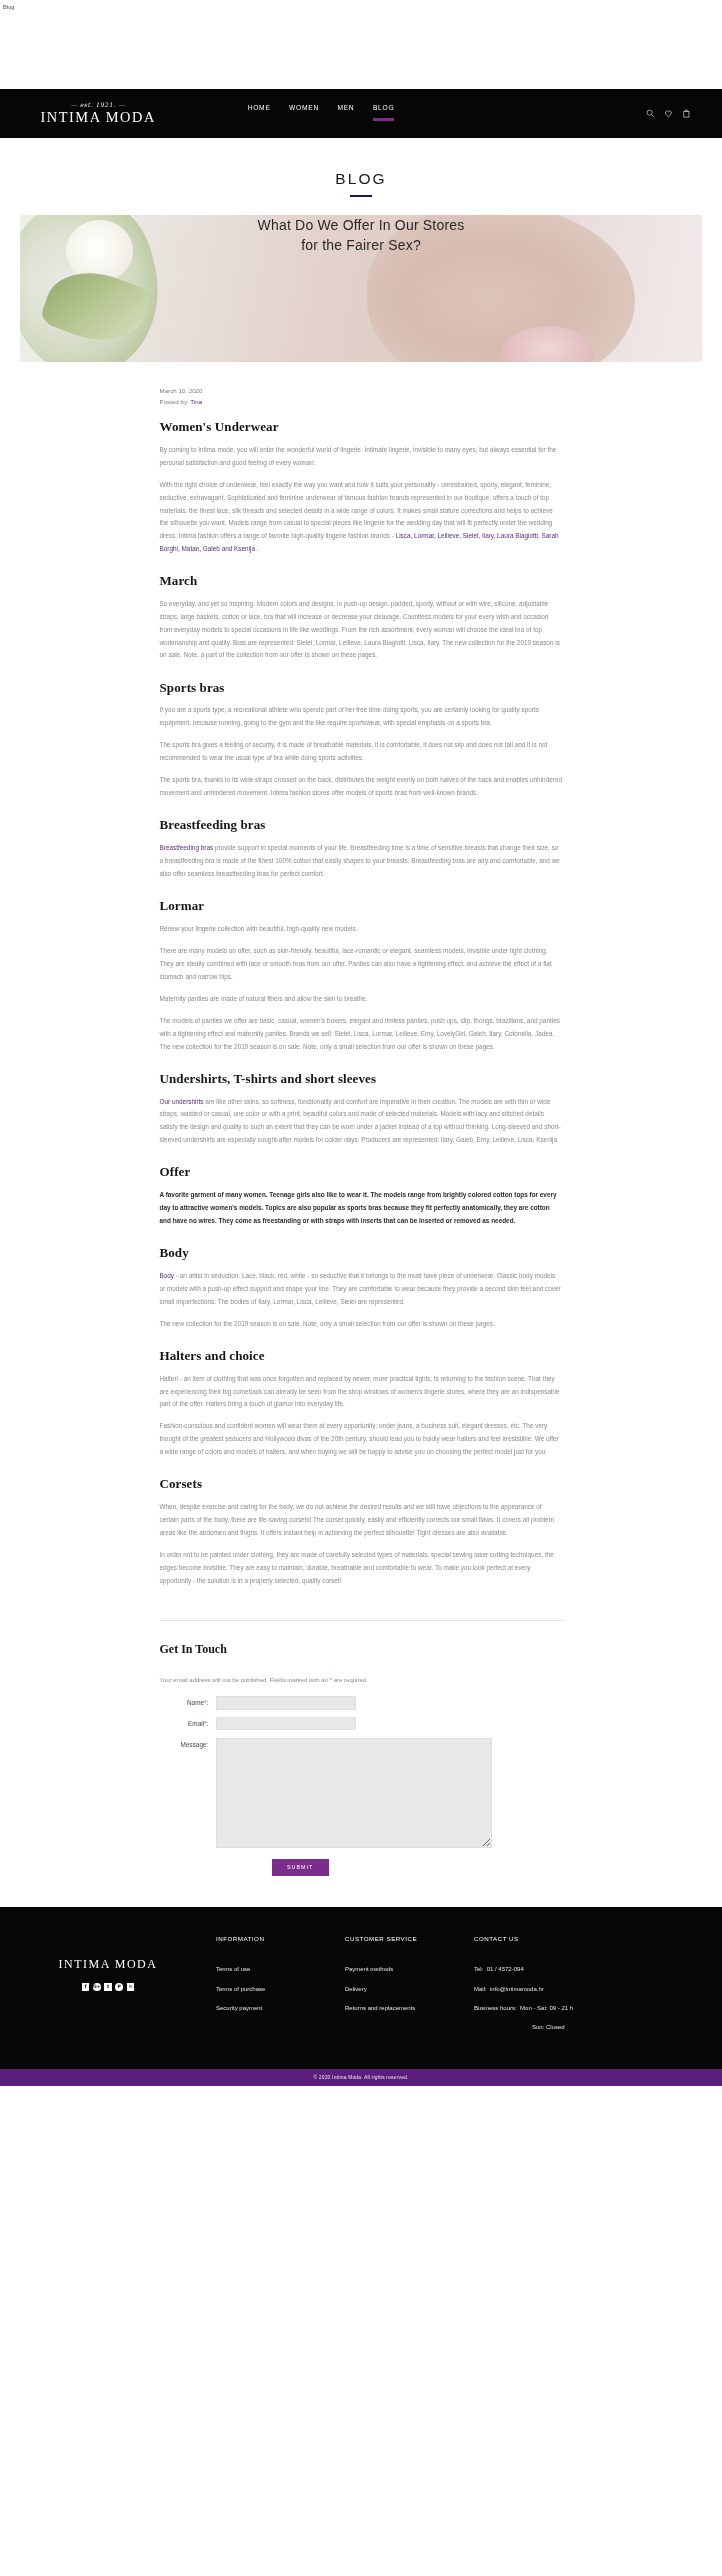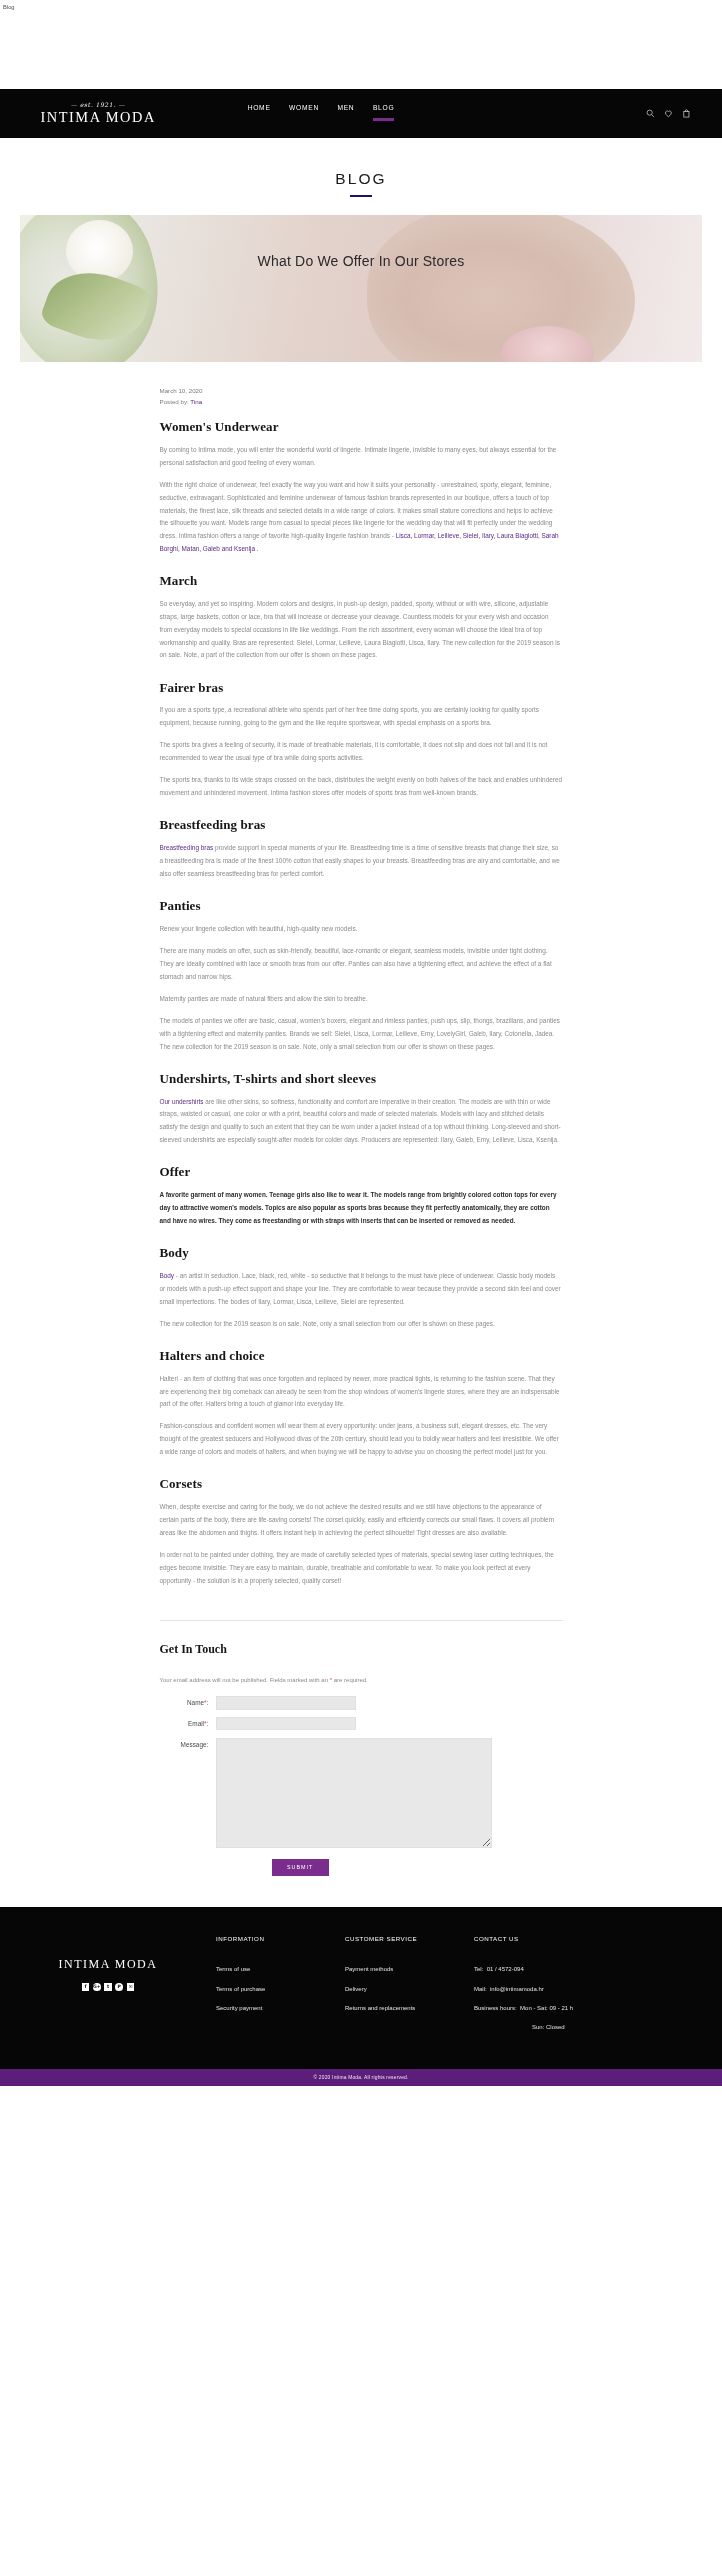--- a/index.html
+++ b/index.html
@@ -146,21 +146,20 @@
   .hero .petal {
     position: absolute; right: 108px; bottom: -20.6px;
     width: 93px; height: 57px;
     background: radial-gradient(ellipse at 50% 40%, #f0d6d6 0%, #e3bfc1 60%, #d9b0b4 100%);
     border-radius: 50%;
   }
   .hero-title {
     position: relative;
     z-index: 3;
     text-align: center;
-    padding-top: 36px;
     font-family: "Liberation Sans", sans-serif;
     font-size: 14px;
     line-height: 1.45;
     color: #2a2a2a;
     font-weight: 400;
     letter-spacing: 0.2px;
   }
 
   
   .article {
@@ -318,52 +317,53 @@
 </div>
 
 <section class="hero">
   <div class="leaf"></div>
   <div class="rose"></div>
   <div class="leaf2"></div>
   <div class="body-shape"></div>
   <div class="petal"></div>
   <div class="hero-title">
     <div>What Do We Offer In Our Stores</div>
+    <div>for the Fairer Sex?</div>
   </div>
 </section>
 
 <article class="article">
   <div class="meta-date">March 10, 2020</div>
   <div class="meta-author">
     <span>Posted by:</span>
     <span class="author-name">Tina</span>
   </div>
 
   <h2 class="sec-title">Women's Underwear</h2>
   <p class="para">By coming to Intima mode, you will enter the wonderful world of lingerie. Intimate lingerie, invisible to many eyes, but always essential for the personal satisfaction and good feeling of every woman.</p>
   <p class="para">
     <span>With the right choice of underwear, feel exactly the way you want and how it suits your personality - unrestrained, sporty, elegant, feminine, seductive, extravagant. Sophisticated and feminine underwear of famous fashion brands represented in our boutique, offers a touch of top materials, the finest lace, silk threads and selected details in a wide range of colors. It makes small stature corrections and helps to achieve the silhouette you want. Models range from casual to special pieces like lingerie for the wedding day that will fit perfectly under the wedding dress. Intima fashion offers a range of favorite high-quality lingerie fashion brands -</span>
     <span class="lnk">Lisca, Lormar, Leilieve, Sielei, Ilary, Laura Biagiotti, Sarah Borghi, Matan, Galeb and Ksenija .</span>
   </p>
 
   <h2 class="sec-title">March</h2>
   <p class="para">So everyday, and yet so inspiring. Modern colors and designs, in push-up design, padded, sporty, without or with wire, silicone, adjustable straps, large baskets, cotton or lace, bra that will increase or decrease your cleavage. Countless models for your every wish and occasion from everyday models to special occasions in life like weddings. From the rich assortment, every woman will choose the ideal bra of top workmanship and quality. Bras are represented: Sielei, Lormar, Leilieve, Laura Biagiotti, Lisca, Ilary. The new collection for the 2019 season is on sale. Note, a part of the collection from our offer is shown on these pages.</p>
 
-  <h2 class="sec-title">Fairer bras</h2>
+  <h2 class="sec-title">Sports bras</h2>
   <p class="para">If you are a sports type, a recreational athlete who spends part of her free time doing sports, you are certainly looking for quality sports equipment, because running, going to the gym and the like require sportswear, with special emphasis on a sports bra.</p>
   <p class="para">The sports bra gives a feeling of security, it is made of breathable materials, it is comfortable, it does not slip and does not fall and it is not recommended to wear the usual type of bra while doing sports activities.</p>
   <p class="para">The sports bra, thanks to its wide straps crossed on the back, distributes the weight evenly on both halves of the back and enables unhindered movement and unhindered movement. Intima fashion stores offer models of sports bras from well-known brands.</p>
 
   <h2 class="sec-title">Breastfeeding bras</h2>
   <p class="para">
     <span class="lnk">Breastfeeding bras</span>
     <span>provide support in special moments of your life. Breastfeeding time is a time of sensitive breasts that change their size, so a breastfeeding bra is made of the finest 100% cotton that easily shapes to your breasts. Breastfeeding bras are airy and comfortable, and we also offer seamless breastfeeding bras for perfect comfort.</span>
   </p>
 
-  <h2 class="sec-title">Panties</h2>
+  <h2 class="sec-title">Lormar</h2>
   <p class="para">Renew your lingerie collection with beautiful, high-quality new models.</p>
   <p class="para">There are many models on offer, such as skin-friendly, beautiful, lace-romantic or elegant, seamless models, invisible under tight clothing. They are ideally combined with lace or smooth bras from our offer. Panties can also have a tightening effect, and achieve the effect of a flat stomach and narrow hips.</p>
   <p class="para">Maternity panties are made of natural fibers and allow the skin to breathe.</p>
   <p class="para">The models of panties we offer are basic, casual, women's boxers, elegant and rimless panties, push ups, slip, thongs, brazilians, and panties with a tightening effect and maternity panties. Brands we sell: Sielei, Lisca, Lormar, Leilieve, Emy, LovelyGirl, Galeb, Ilary, Cotonella, Jadea. The new collection for the 2019 season is on sale. Note, only a small selection from our offer is shown on these pages.</p>
 
   <h2 class="sec-title">Undershirts, T-shirts and short sleeves</h2>
   <p class="para">
     <span class="lnk">Our undershirts</span>
     <span>are like other skins, so softness, functionality and comfort are imperative in their creation. The models are with thin or wide straps, waisted or casual, one color or with a print, beautiful colors and made of selected materials. Models with lacy and stitched details satisfy the design and quality to such an extent that they can be worn under a jacket instead of a top without thinking. Long-sleeved and short-sleeved undershirts are especially sought-after models for colder days. Producers are represented: Ilary, Galeb, Emy, Leilieve, Lisca, Ksenija.</span>
   </p>

